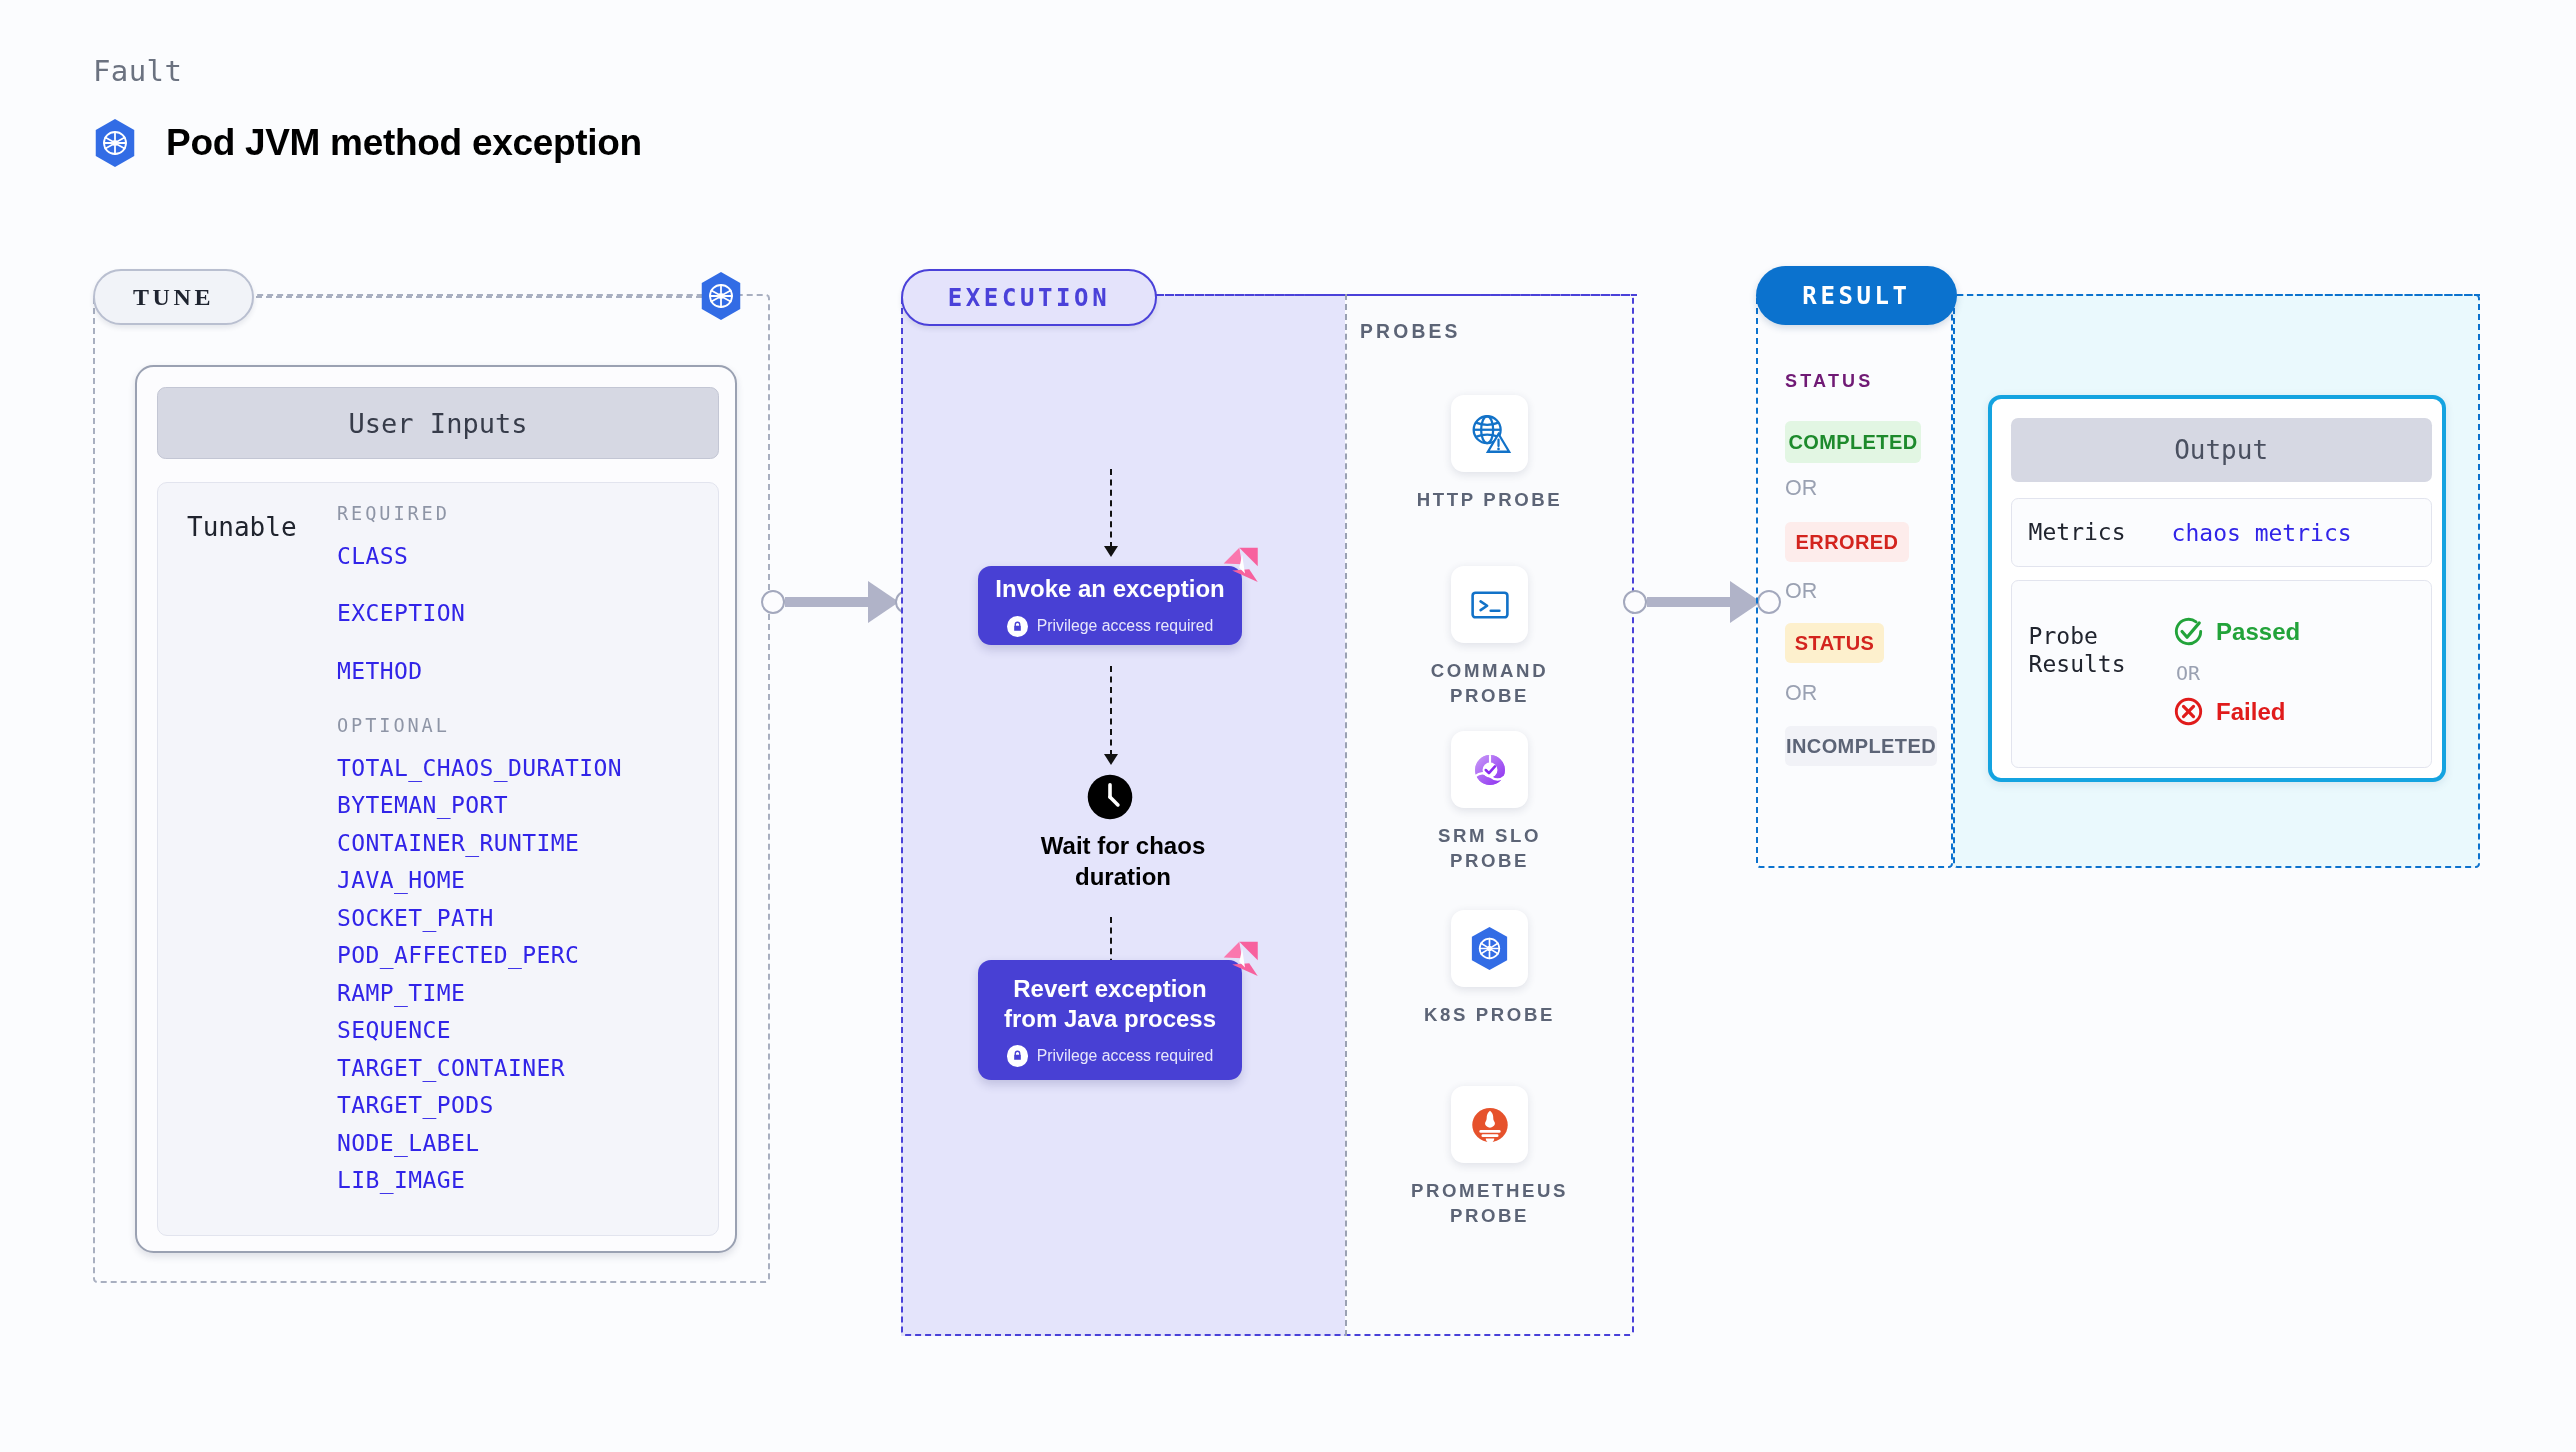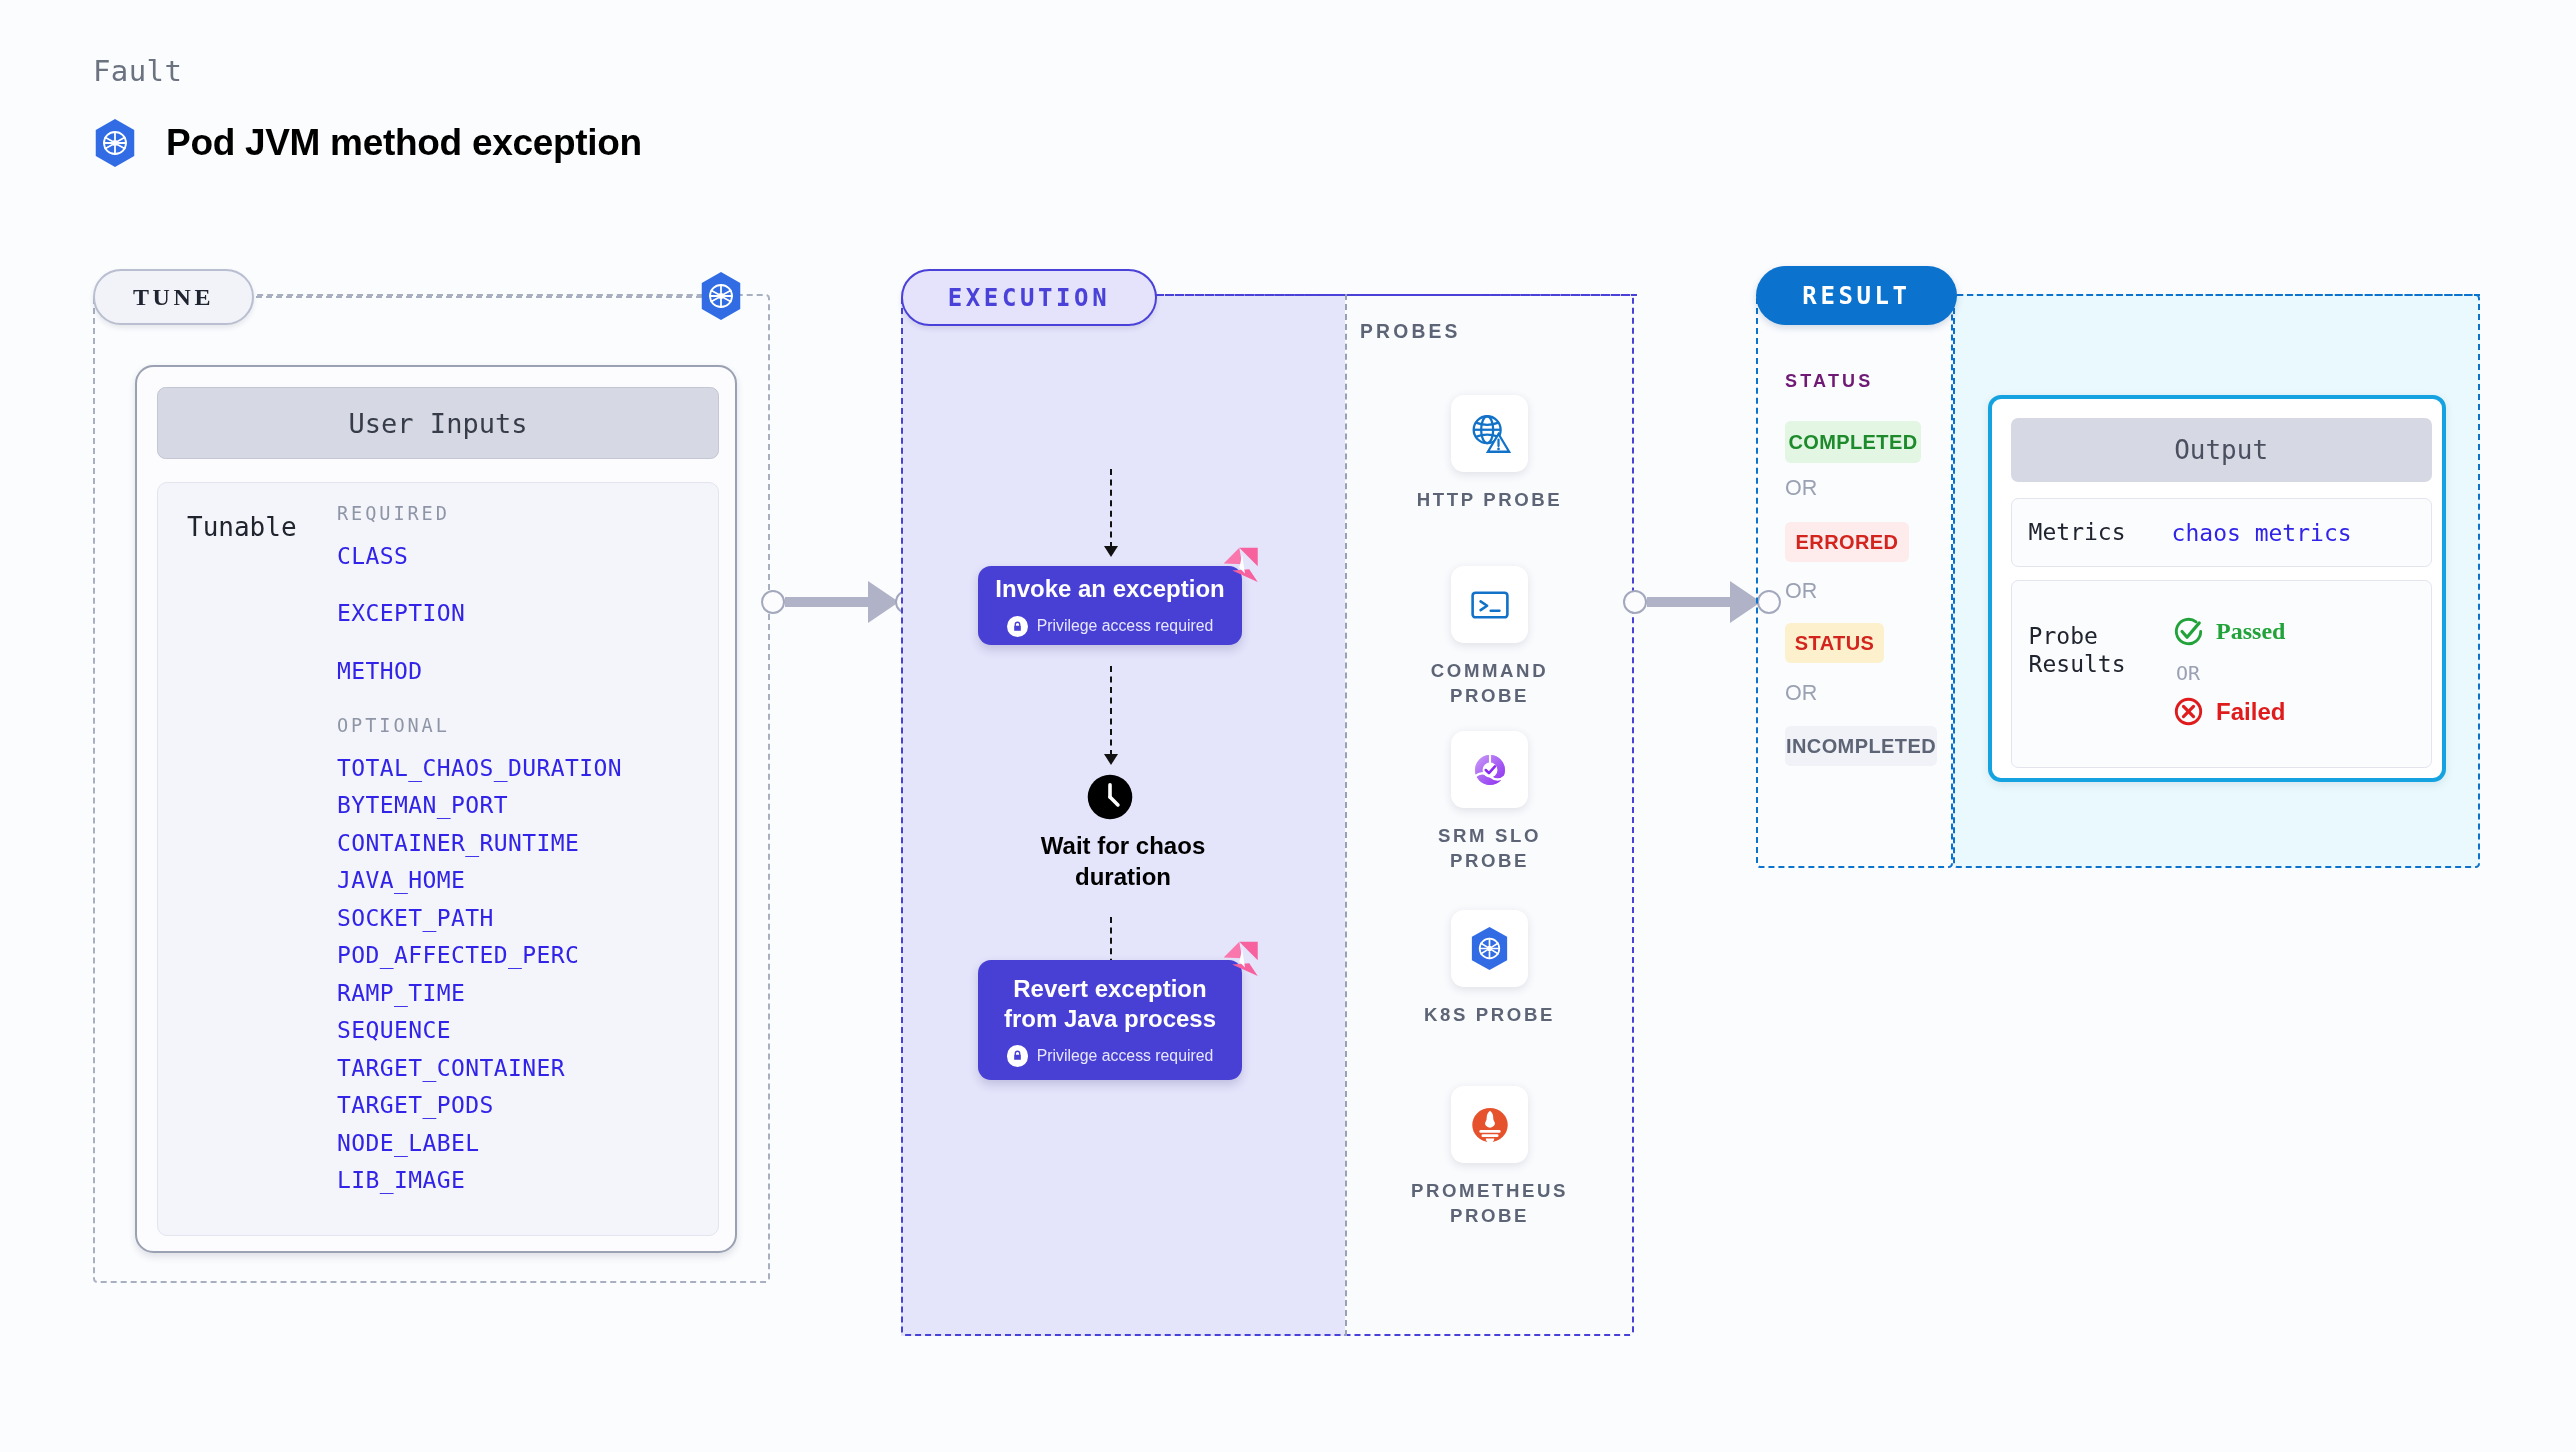--- a/index.html
+++ b/index.html
@@ -487,21 +487,21 @@
 
     <div id="probe-results-row">
       <div class="row-key" style="margin-left:17px; margin-top:42px; width:143px; white-space:pre-line;">Probe
 Results</div>
       <div style="margin-top:34px;">
         <div class="verdict">
           <svg width="33" height="33" viewBox="0 0 46 46">
             <path d="M40 23 a17 17 0 1 1 -6.5 -13.4" fill="none" stroke="#22a33a" stroke-width="4" stroke-linecap="round"></path>
             <polyline points="14,23 21,31 38,11" fill="none" stroke="#22a33a" stroke-width="4.4" stroke-linecap="round" stroke-linejoin="round"></polyline>
           </svg>
-          <span class="verdict-text" style="color:#22a33a;font-family:Liberation Serif, serif;">Passed</span>
+          <span class="verdict-text" style="color:#22a33a;">Passed</span>
         </div>
         <div style="margin:13px 0 10px 4.3px; font-size:20px; color:#9aa1b2; font-family:'DejaVu Sans Mono', monospace;">OR</div>
         <div class="verdict">
           <svg width="33" height="33" viewBox="0 0 46 46">
             <circle cx="23" cy="23" r="17" fill="none" stroke="#e01b1b" stroke-width="4"></circle>
             <line x1="16" y1="16" x2="30" y2="30" stroke="#e01b1b" stroke-width="4.4" stroke-linecap="round"></line>
             <line x1="30" y1="16" x2="16" y2="30" stroke="#e01b1b" stroke-width="4.4" stroke-linecap="round"></line>
           </svg>
           <span class="verdict-text" style="color:#e01b1b;">Failed</span>
         </div>

